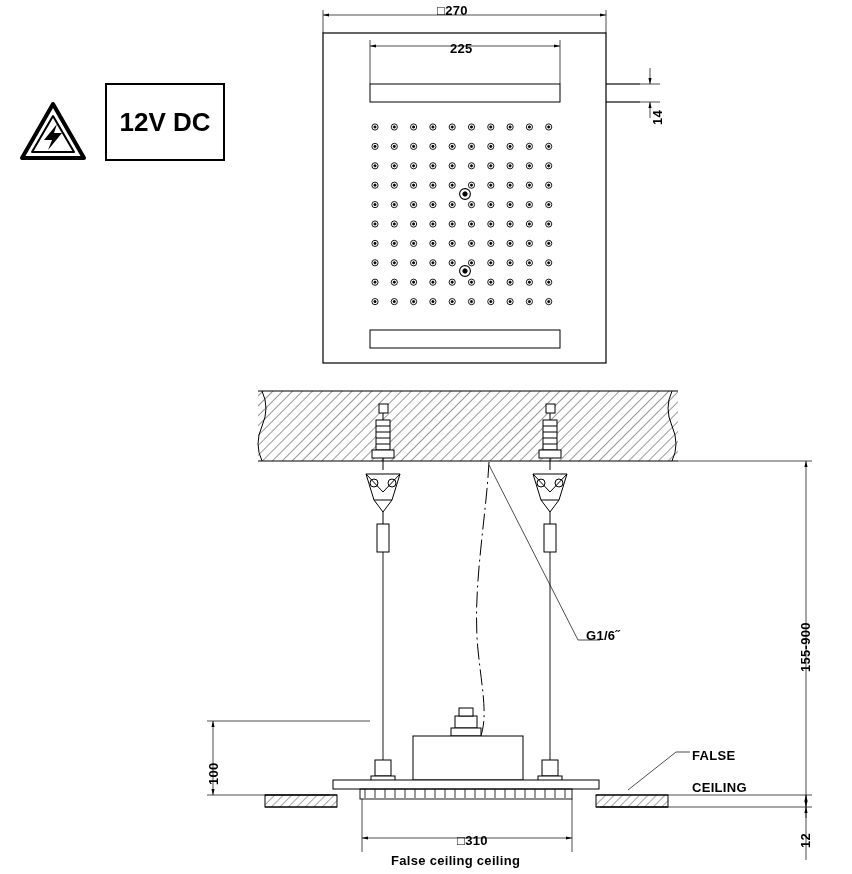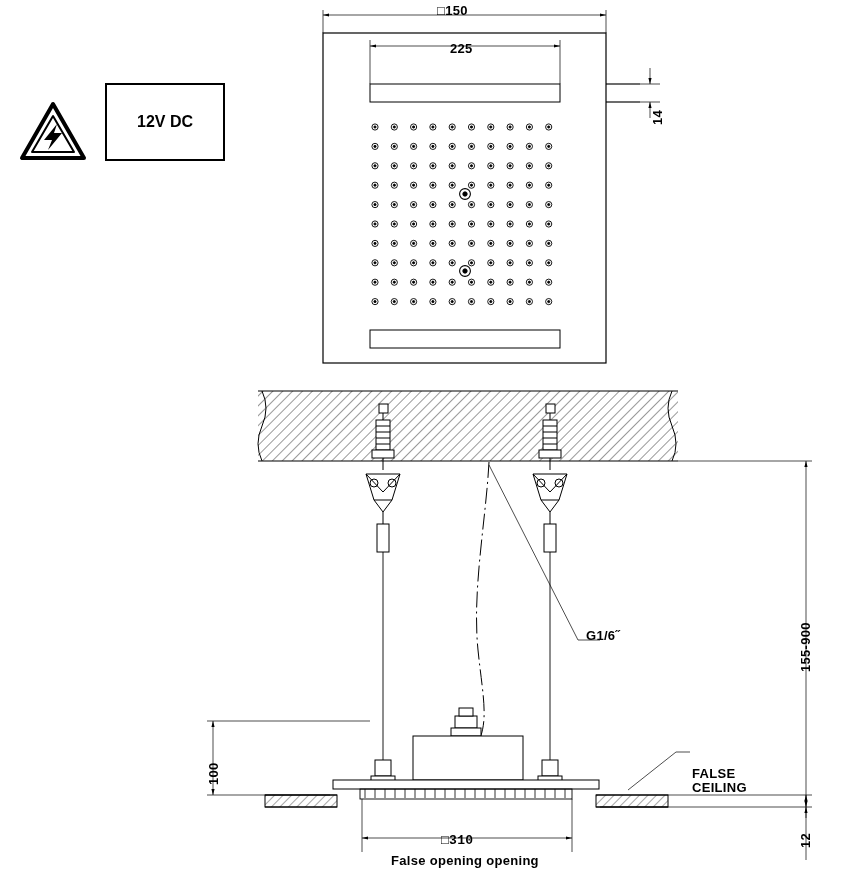--- a/index.html
+++ b/index.html
@@ -42,21 +42,21 @@
   }
   .voltage-box {
     position: absolute;
     border: 2px solid #000;
     background: #fff;
     display: flex;
     align-items: center;
     justify-content: center;
   }
   .voltage-text {
-    font-size: 16px;
+    font-size: 26px;
     font-weight: bold;
     font-family: "Liberation Sans", sans-serif;
   }
 </style>
 </head>
 <body>
 
 <div id="sheet">
 
   <svg class="layer" viewBox="0 0 852 874">
@@ -428,34 +428,34 @@
 
       <line x1="628" y1="790" x2="676" y2="752"></line>
       <line x1="676" y1="752" x2="690" y2="752"></line>
     </g>
   </svg>
 
   <div class="voltage-box" style="left:105px; top:83px; width:116px; height:74px;">
     <span class="voltage-text">12V DC</span>
   </div>
 
-  <div class="lbl" style="left:437px; top:3px;">□150</div>
+  <div class="lbl" style="left:437px; top:3px;">□270</div>
 
   <div class="lbl" style="left:450px; top:41px;text-align:center;">225</div>
 
   <div class="lbl rot" style="left:650px; top:125px;">14</div>
 
   <div class="lbl" style="left:586px; top:628px;">G1/6˝</div>
 
-  <div class="lbl" style="left:692px; top:766px;">FALSE</div>
+  <div class="lbl" style="left:692px; top:748px;">FALSE</div>
   <div class="lbl" style="left:692px; top:780px;">CEILING</div>
 
   <div class="lbl rot" style="left:798px; top:672px;">155-900</div>
 
   <div class="lbl rot" style="left:206px; top:785px;">100</div>
 
   <div class="lbl rot" style="left:798px; top:848px;">12</div>
 
-  <div class="lbl" style="left:441px; top:833px;font-family:Liberation Mono, monospace;">□310</div>
-
-  <div class="lbl" style="left:391px; top:853px;">False  opening  opening</div>
+  <div class="lbl" style="left:457px; top:833px;">□310</div>
+
+  <div class="lbl" style="left:391px; top:853px;">False  ceiling  ceiling</div>
 
 </div>
 
 </body></html>

